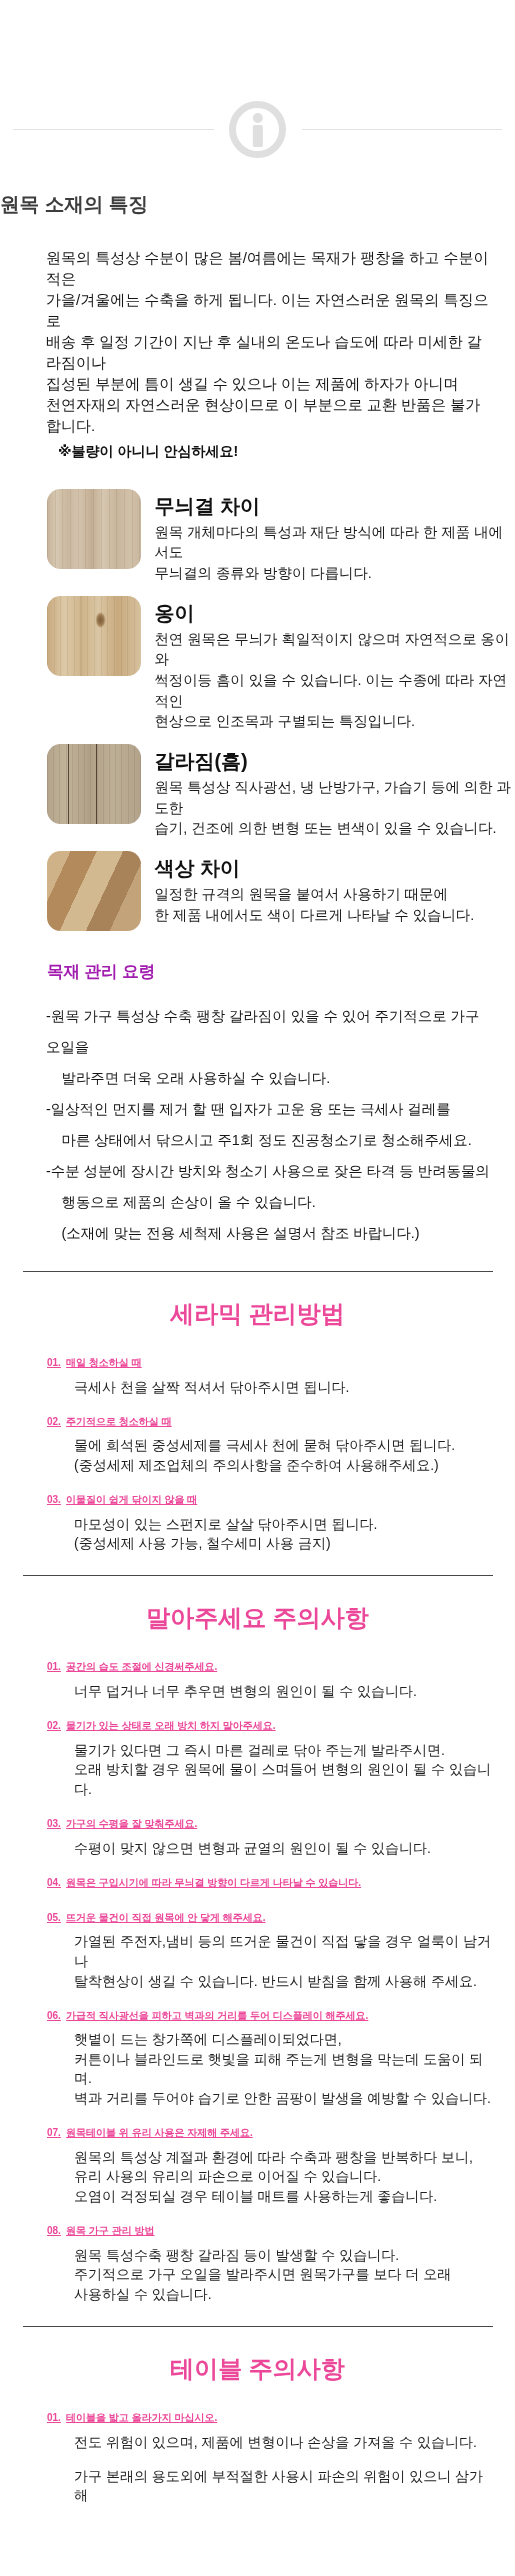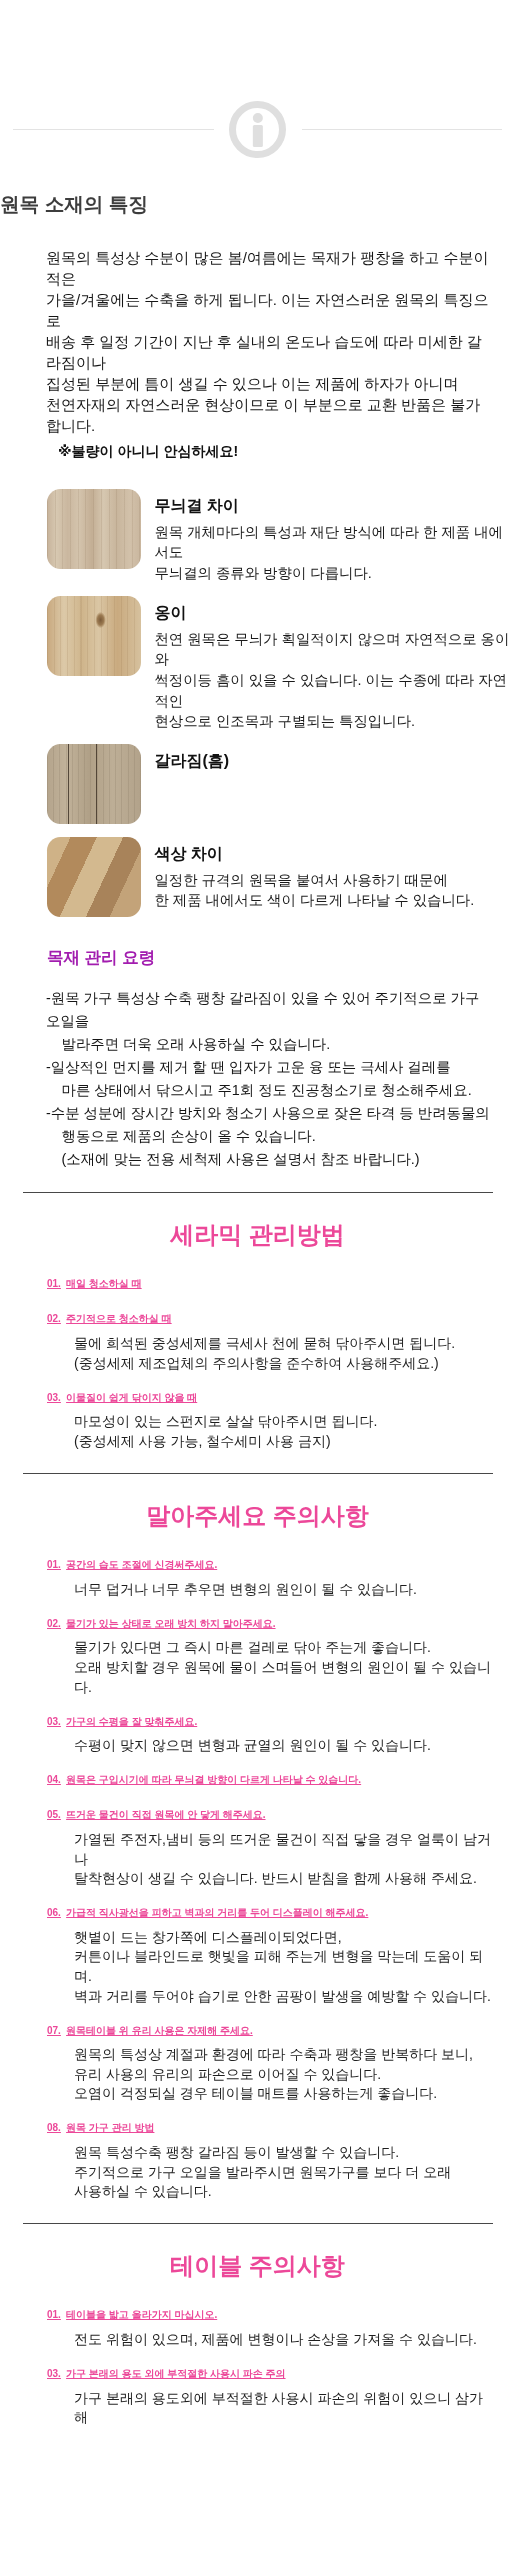--- a/index.html
+++ b/index.html
@@ -46,25 +46,25 @@
     background-image:
       linear-gradient(90deg, rgba(255,255,255,0) 0 22%, rgba(58,46,34,.8) 22% 23%, rgba(255,255,255,0) 23% 52%, rgba(58,46,34,.8) 52% 53%, rgba(255,255,255,0) 53% 100%),
       repeating-linear-gradient(90deg, rgba(100,85,65,.15) 0 1px, rgba(255,255,255,0) 1px 6.2px),
       linear-gradient(90deg,#b4a48c 0%,#c1b29a 20%,#b0a087 45%,#bdae96 70%,#b2a28a 100%);
   }
   .wood-4{
     background-image:
       linear-gradient(115deg,#cfb287 0 18%,#b28a5c 18% 38%,#d3b98f 38% 58%,#a8835a 58% 76%,#c3a379 76% 100%);
   }
   .feature-text{padding-top:7.2px;}
-  .feature-heading{font-size:16px;line-height:20.6px;font-weight:bold;margin:0 0 5.2px;color:#111;}
+  .feature-heading{font-size:20px;line-height:20.6px;font-weight:bold;margin:0 0 5.2px;color:#111;}
   .feature-line{font-size:14.4px;line-height:20.6px;color:#1a1a1a;}
   
   .care-heading{margin:30px 0 0 47px;font-size:16.5px;line-height:20.6px;font-weight:bold;color:#a21caf;}
-  .care-list{margin:19.6px 20.6px 0 46px;font-size:14.4px;line-height:23px;color:#151515;}
+  .care-list{margin:19.6px 20.6px 0 46px;font-size:14.4px;line-height:31px;color:#151515;}
   .care-line.indent{padding-left:15.5px;}
   
   .section-divider{margin:21.6px auto 0;width:470px;height:1px;background:#484848;}
   .section-title{margin:28px 0 0;text-align:center;font-size:24px;line-height:28px;font-weight:bold;color:#ec4899;}
   .section-items{margin:25px 20.6px 0 47px;}
   .item{margin-bottom:14.4px;}
   .item-title{font-size:10px;line-height:20.6px;font-weight:bold;color:#ec4899;text-decoration:underline;}
   .item-no{margin-right:5.2px;}
   .item-body{margin-top:4.1px;padding-left:27px;font-size:14px;line-height:19.6px;color:#1e1e1e;}
 </style>
@@ -112,20 +112,24 @@
           <div class="feature-line">썩정이등 흠이 있을 수 있습니다. 이는 수종에 따라 자연적인</div>
           <div class="feature-line">현상으로 인조목과 구별되는 특징입니다.</div>
         </div>
     </div>
   </div>
 
   <div class="feature-row">
     <div class="feature-img wood-3"></div>
     <div class="feature-text">
       <h3 class="feature-heading">갈라짐(흠)</h3>
+      <div class="feature-lines">
+          <div class="feature-line">원목 특성상 직사광선, 냉 난방가구, 가습기 등에 의한 과도한</div>
+          <div class="feature-line">습기, 건조에 의한 변형 또는 변색이 있을 수 있습니다.</div>
+        </div>
     </div>
   </div>
 
   <div class="feature-row">
     <div class="feature-img wood-4"></div>
     <div class="feature-text">
       <h3 class="feature-heading">색상 차이</h3>
       <div class="feature-lines">
           <div class="feature-line">일정한 규격의 원목을 붙여서 사용하기 때문에</div>
           <div class="feature-line">한 제품 내에서도 색이 다르게 나타날 수 있습니다.</div>
@@ -147,20 +151,23 @@
 
 <div id="sections">
   <section>
     <div class="section-divider"></div>
     <h2 class="section-title">세라믹 관리방법</h2>
     <div class="section-items">
   <div class="item">
     <div class="item-title">
       <span class="item-no">01.</span><span class="item-title-text">매일 청소하실 때</span>
     </div>
+    <div class="item-body">
+            <div class="item-body-line">극세사 천을 살짝 적셔서 닦아주시면 됩니다.</div>
+          </div>
   </div>
 
   <div class="item">
     <div class="item-title">
       <span class="item-no">02.</span><span class="item-title-text">주기적으로 청소하실 때</span>
     </div>
     <div class="item-body">
             <div class="item-body-line">물에 희석된 중성세제를 극세사 천에 묻혀 닦아주시면 됩니다.</div>
             <div class="item-body-line">(중성세제 제조업체의 주의사항을 준수하여 사용해주세요.)</div>
           </div>
@@ -189,21 +196,21 @@
     <div class="item-body">
             <div class="item-body-line">너무 덥거나 너무 추우면 변형의 원인이 될 수 있습니다.</div>
           </div>
   </div>
 
   <div class="item">
     <div class="item-title">
       <span class="item-no">02.</span><span class="item-title-text">물기가 있는 상태로 오래 방치 하지 말아주세요.</span>
     </div>
     <div class="item-body">
-            <div class="item-body-line">물기가 있다면 그 즉시 마른 걸레로 닦아 주는게 좋습니다.</div>
+            <div class="item-body-line">물기가 있다면 그 즉시 마른 걸레로 닦아 주는게 발라주시면.</div>
             <div class="item-body-line">오래 방치할 경우 원목에 물이 스며들어 변형의 원인이 될 수 있습니다.</div>
           </div>
   </div>
 
   <div class="item">
     <div class="item-title">
       <span class="item-no">03.</span><span class="item-title-text">가구의 수평을 잘 맞춰주세요.</span>
     </div>
     <div class="item-body">
             <div class="item-body-line">수평이 맞지 않으면 변형과 균열의 원인이 될 수 있습니다.</div>
@@ -270,23 +277,20 @@
     <div class="item-title">
       <span class="item-no">01.</span><span class="item-title-text">테이블을 밟고 올라가지 마십시오.</span>
     </div>
     <div class="item-body">
             <div class="item-body-line">전도 위험이 있으며, 제품에 변형이나 손상을 가져올 수 있습니다.</div>
           </div>
   </div>
 
 
   <div class="item">
-    <div class="item-title">
-      <span class="item-no">03.</span><span class="item-title-text">가구 본래의 용도 외에 부적절한 사용시 파손 주의</span>
-    </div>
     <div class="item-body">
             <div class="item-body-line">가구 본래의 용도외에 부적절한 사용시 파손의 위험이 있으니 삼가해</div>
           </div>
   </div>
 
 </div>
   </section>
 
 </div>
 

